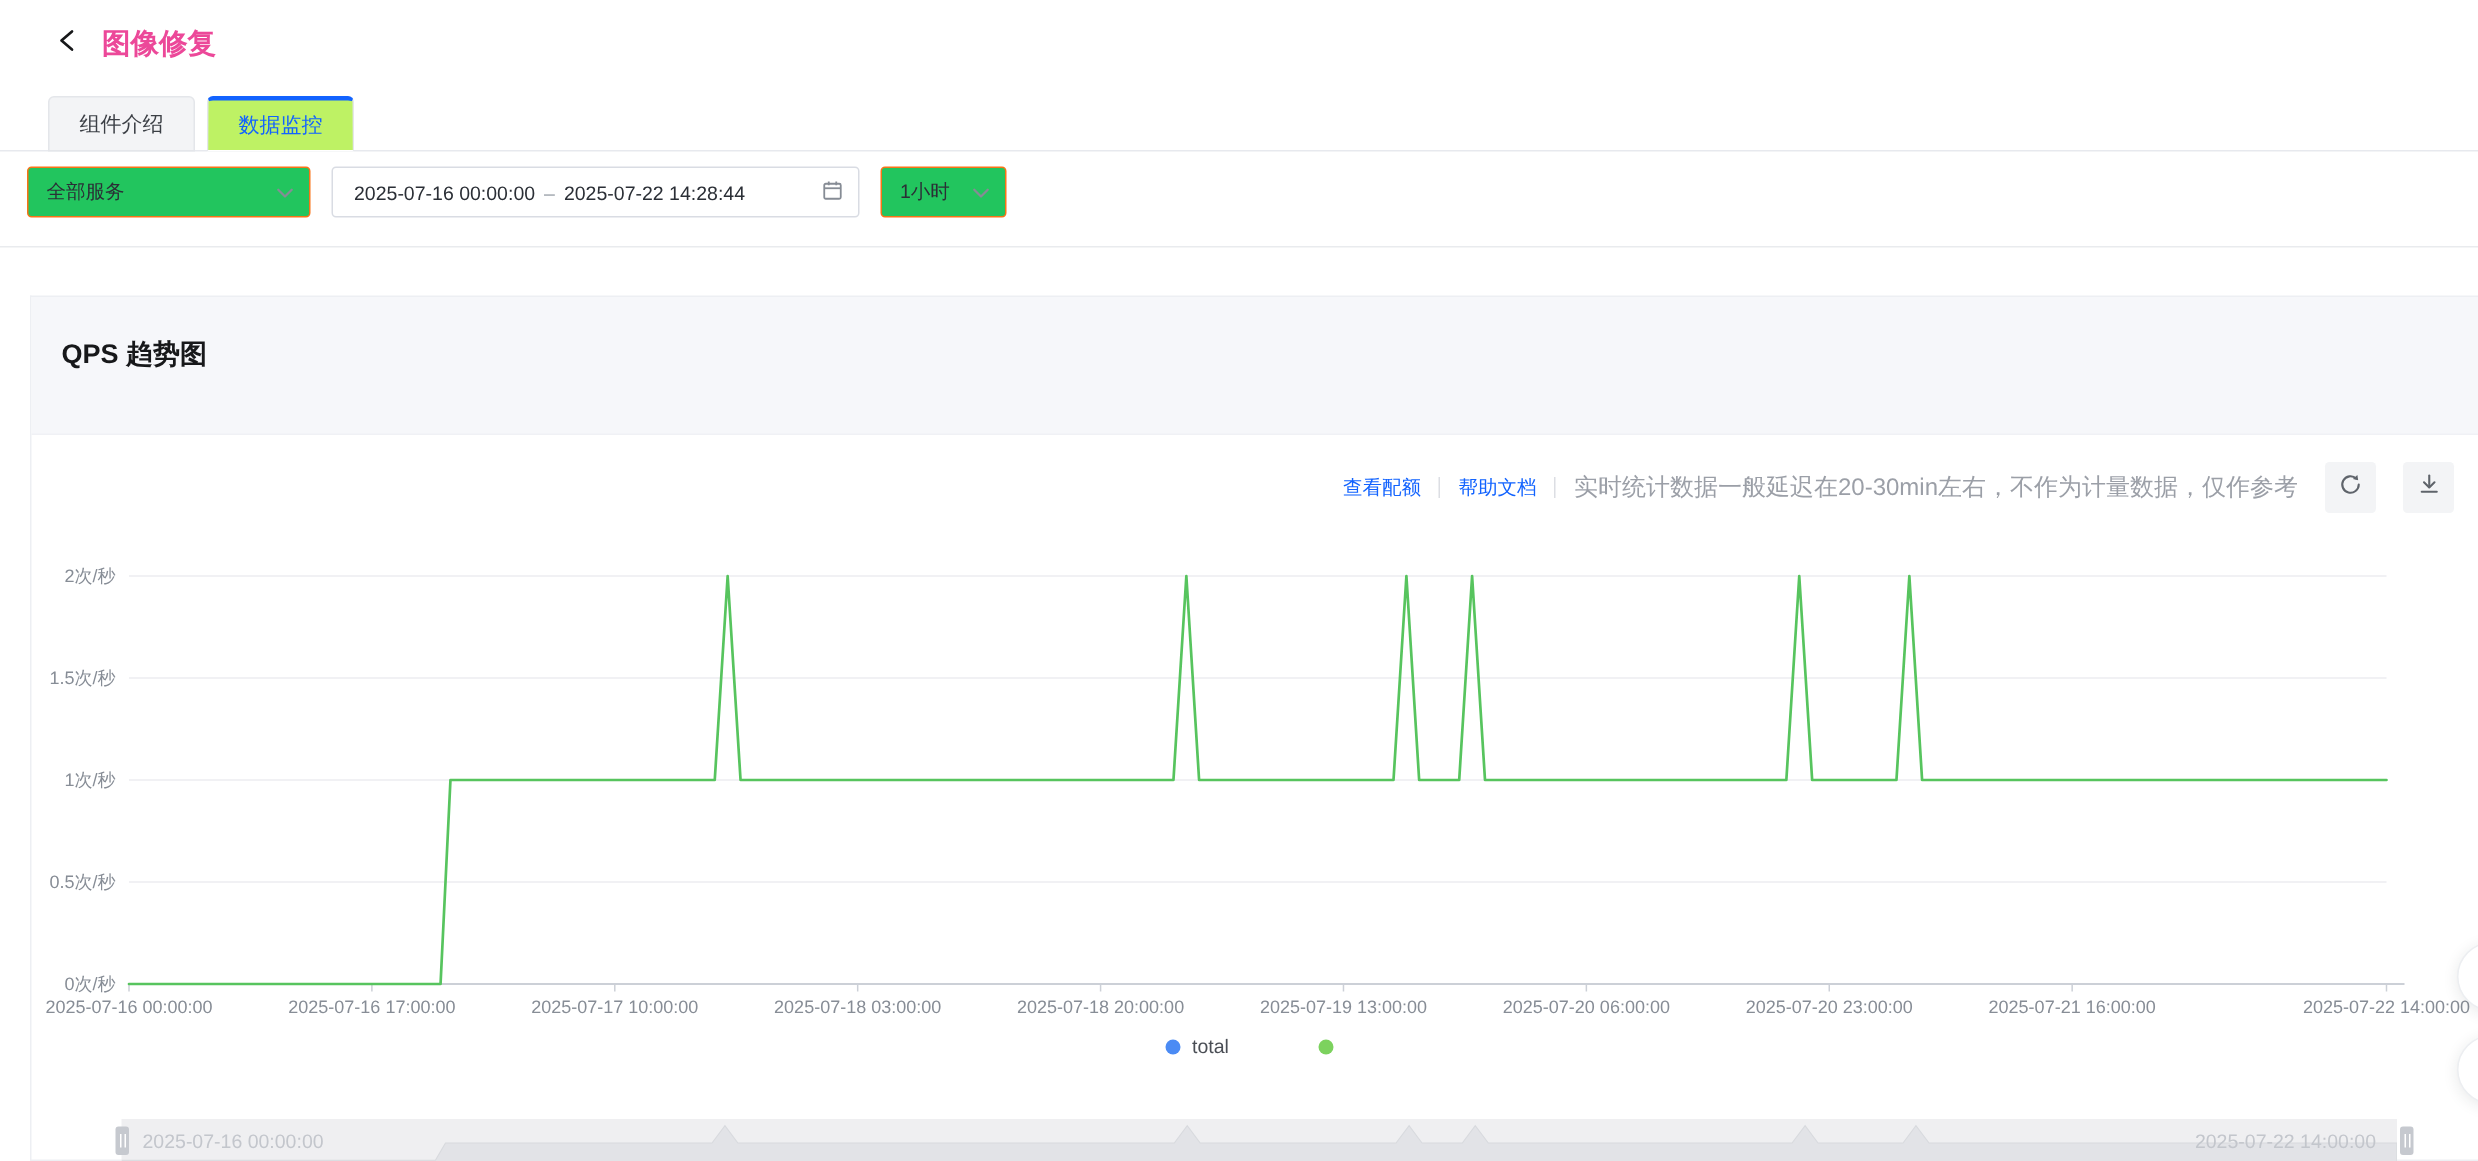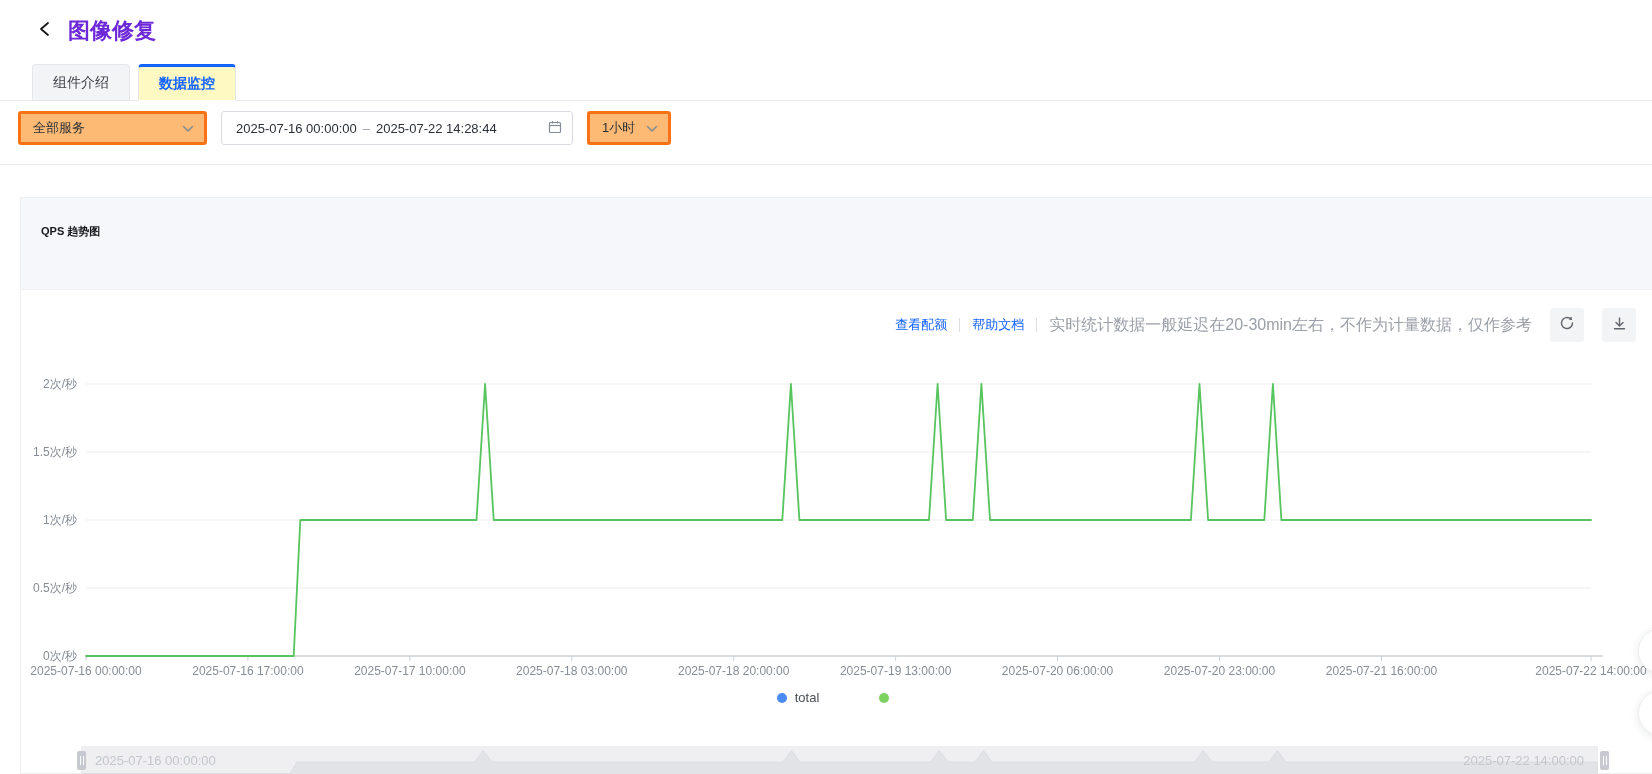--- a/index.html
+++ b/index.html
@@ -3,51 +3,51 @@
 <meta charset="utf-8">
 <style>
   * { margin:0; padding:0; box-sizing:border-box; }
   html,body { width:1652px; height:774px; overflow:hidden; background:#fff;
     font-family:"Liberation Sans","DejaVu Sans",sans-serif; color:#1f2329; }
   #page { position:relative; width:1652px; height:774px; background:#fff; overflow:hidden; }
 
   
   .hdr { position:absolute; left:34px; top:16px; display:flex; align-items:center; gap:14px; }
   .back { width:20px; height:20px; display:flex; align-items:center; justify-content:center; cursor:pointer; }
-  .page-title { font-size:22px; font-weight:700; color:#6d28d9;font-family:Liberation Serif, serif; }
+  .page-title { font-size:19px; font-weight:700; color:#ec4899;font-family:Liberation Serif, serif; }
 
   
   .tabs { position:absolute; left:32px; top:64px; display:flex; height:37px; }
   .tabbar-line { position:absolute; left:0; top:100px; width:1652px; height:1px; background:#e7e9ee; }
   .tab { height:37px; padding:0 20px; display:flex; align-items:center; font-size:14px; cursor:pointer;
     background:#f3f4f6; border:1px solid #e4e6ea; color:#3b3f45; }
-  .tab.active { background:#fef9c3; color:#1263ff; font-weight:700; border-bottom-color:#fff;
+  .tab.active { background:#bef264; color:#1263ff; font-weight:400; border-bottom-color:#fff;
     border-top:3px solid #1263ff; border-radius:4px 4px 0 0; position:relative; z-index:2; margin-left:8px;justify-content:flex-end; }
   .tab.inactive { border-radius:4px 4px 0 0; }
 
   
   .filters { position:absolute; left:18px; top:111px; display:flex; align-items:center; gap:14px; }
-  .select { height:34px; border:3px solid #f97316; border-radius:3px; background:#fdba74; display:flex;
+  .select { height:34px; border:1px solid #f97316; border-radius:3px; background:#22c55e; display:flex;
     align-items:center; justify-content:space-between; padding:0 10px 0 12px; font-size:13px; color:#2b2f36; cursor:pointer; }
   .service-select { width:189px; }
   .interval-select { width:84px; }
   .seg { height:34px; background:#f3f4f6; border-radius:3px; display:flex; align-items:center; padding:0 2px; }
   .seg-item { height:30px; padding:0 15px; display:flex; align-items:center; font-size:13px; color:#35393f;
     cursor:pointer; border-radius:2px; }
   .seg-item.active { background:#fff; color:#1263ff; }
   .daterange { height:34px; width:352px; border:1px solid #d9dce3; border-radius:3px; display:flex;
     align-items:center; justify-content:space-between; padding:0 10px 0 14px; font-size:13px; color:#2b2f36; cursor:pointer; }
   .daterange .sep { color:#9aa0a8; padding:0 6px; }
   .filter-line { position:absolute; left:0; top:164px; width:1652px; height:1px; background:#e9ebee; }
 
   
   .card { position:absolute; left:20px; top:197px; width:1632px; height:577px; background:#fff;
     border:1px solid #edeff3; border-right:none; }
   .card-head { height:92px; background:#f6f7fa; border-bottom:1px solid #f0f1f5; display:flex; align-items:flex-start; }
-  .card-title { font-size:11px; font-weight:700; color:#17181a; margin:26px 0 0 20px; }
+  .card-title { font-size:18px; font-weight:700; color:#17181a; margin:26px 0 0 20px; }
 
   
   .linkrow { position:absolute; right:0px; top:110px; display:flex; align-items:center; gap:12px; padding-right:16px; }
   .link { font-size:13px; color:#1263ff; cursor:pointer; white-space:nowrap; }
   .vsep { width:1px; height:14px; background:#dcdee3; }
   .notice { font-size:16px; color:#9b9fa7; white-space:nowrap; }
   .iconbtn { width:34px; height:34px; background:#f3f4f6; border-radius:3px; display:flex; align-items:center;
     justify-content:center; cursor:pointer; margin-left:6px; color:#5f646b; }
 
   

